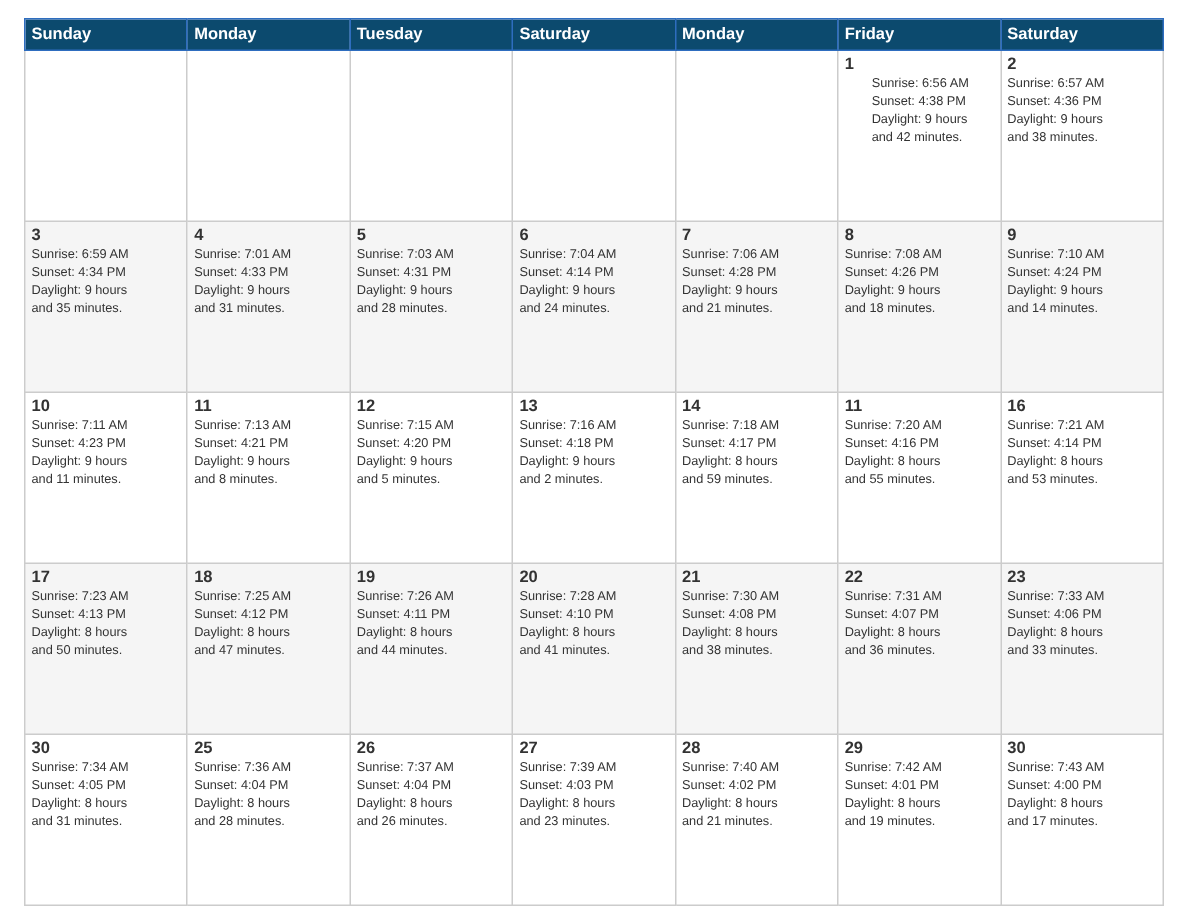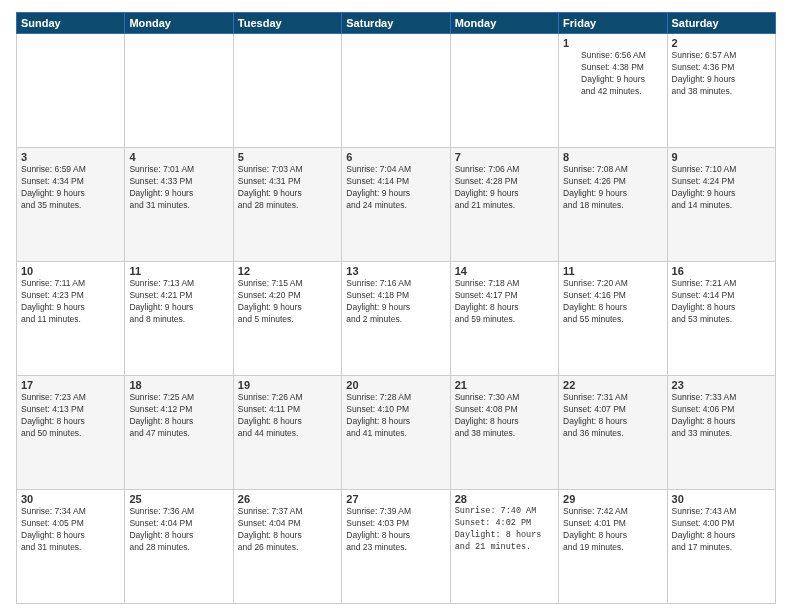--- a/index.html
+++ b/index.html
@@ -310,21 +310,21 @@
           </td>
           <td>
             <span class="day-number">27</span>
             <div class="day-info" style="white-space: pre-line;">Sunrise: 7:39 AM
 Sunset: 4:03 PM
 Daylight: 8 hours
 and 23 minutes.</div>
           </td>
           <td>
             <span class="day-number">28</span>
-            <div class="day-info" style="white-space: pre-line; font-family: Liberation Mono, monospace;">Sunrise: 7:40 AM
+            <div class="day-info" style="white-space: pre-line;">Sunrise: 7:40 AM
 Sunset: 4:02 PM
 Daylight: 8 hours
 and 21 minutes.</div>
           </td>
           <td>
             <span class="day-number">29</span>
             <div class="day-info" style="white-space: pre-line;">Sunrise: 7:42 AM
 Sunset: 4:01 PM
 Daylight: 8 hours
 and 19 minutes.</div>

